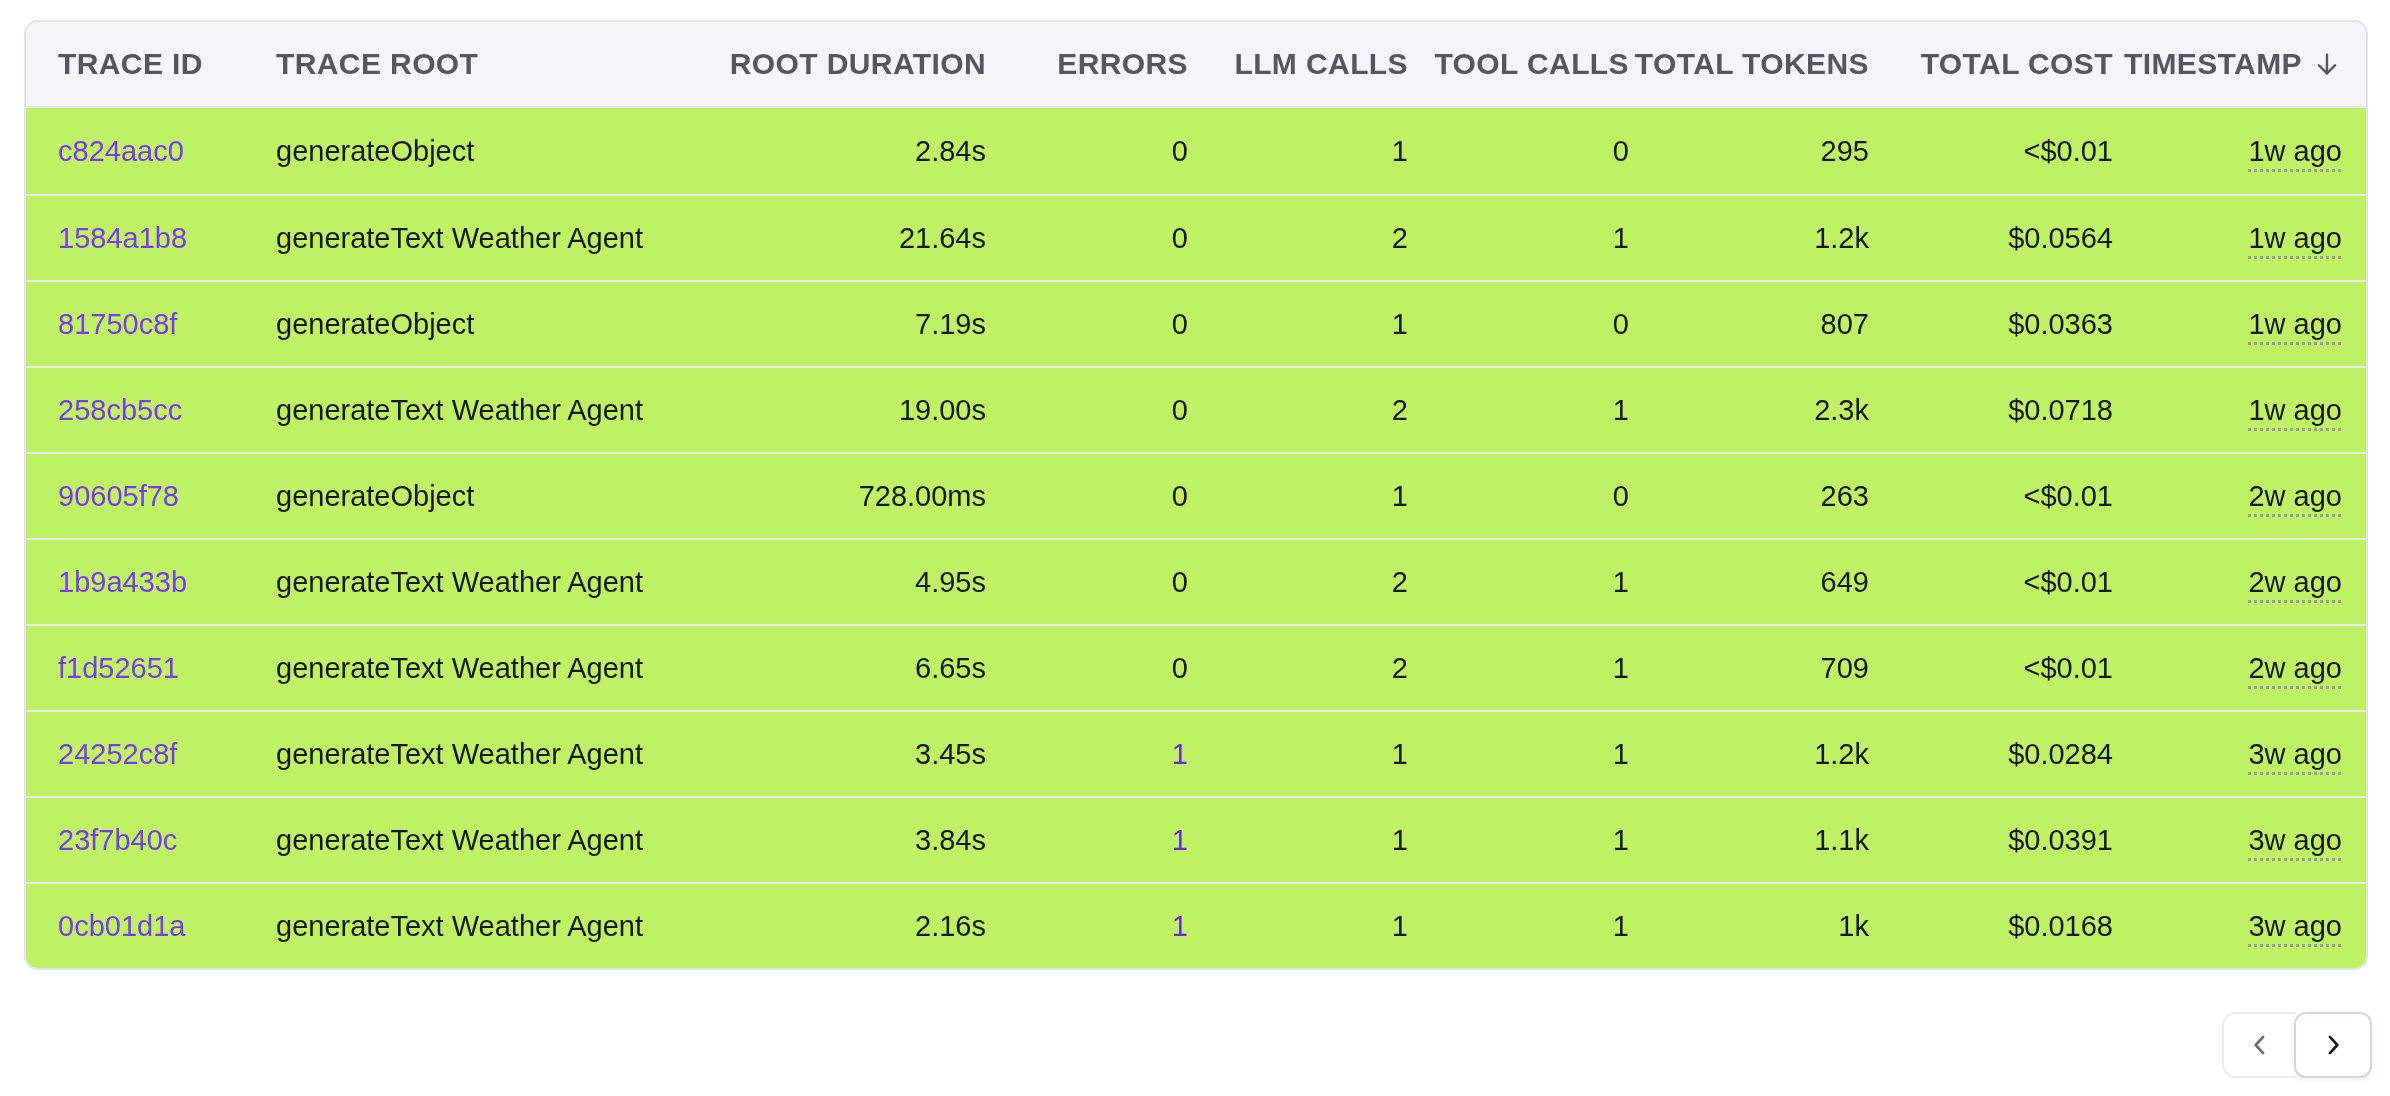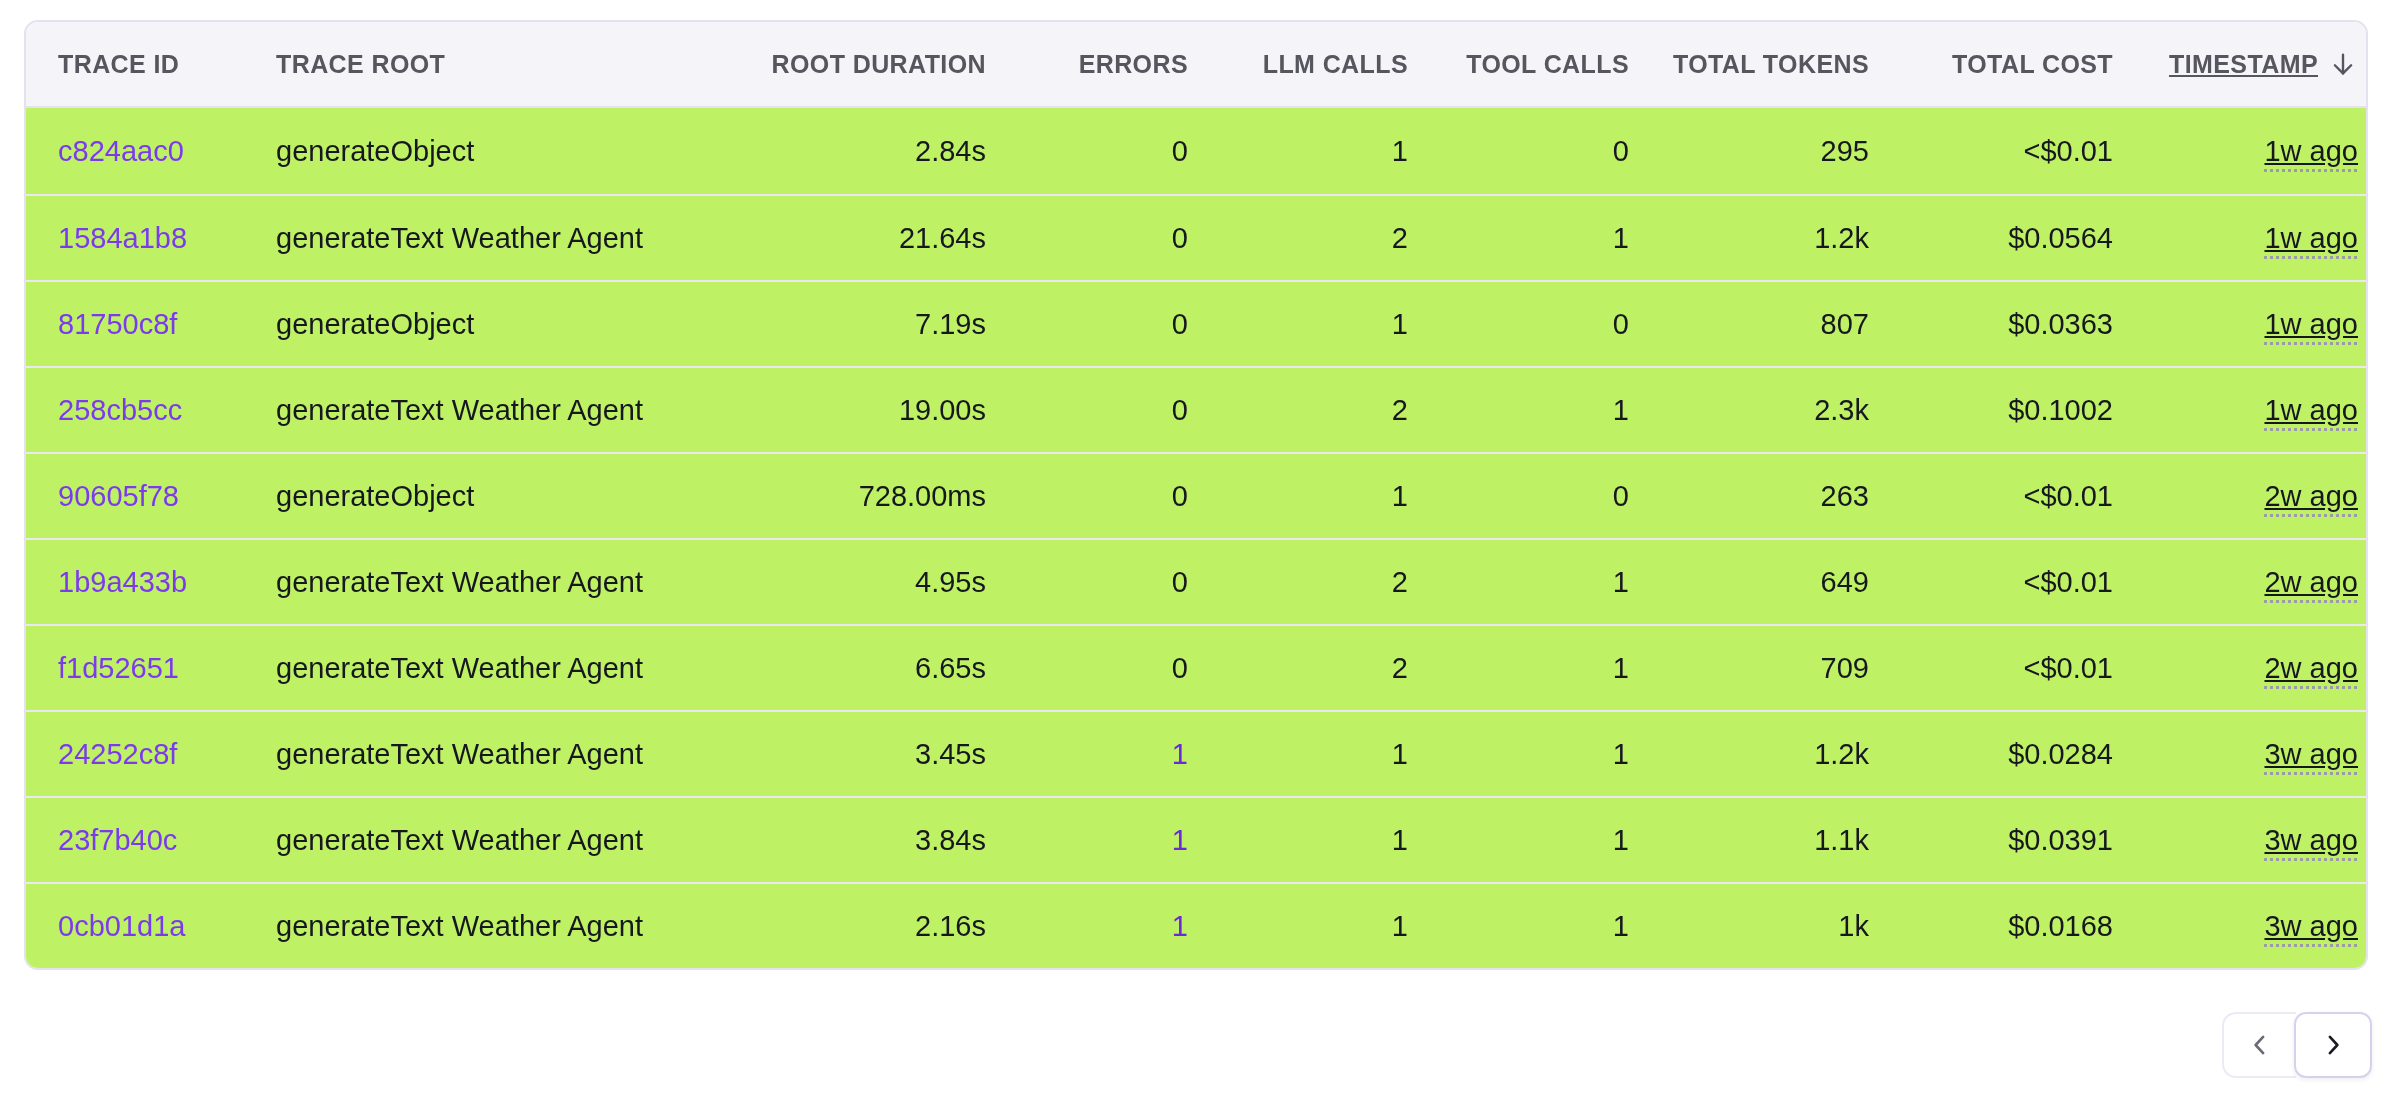--- a/index.html
+++ b/index.html
@@ -24,30 +24,30 @@
   .thead,.tr{
     display:grid;
     grid-template-columns:250px 430px 280px 202px 220px 221px 240px 244px 1fr;
     align-items:center;
   }
   .thead{
     height:86px;background:var(--header-bg);
     border-bottom:2px solid var(--card-border);
   }
   .th{
-    font-size:25px;font-weight:700;letter-spacing:0.4px;
+    font-size:30px;font-weight:700;letter-spacing:0.4px;
     color:var(--header-text);text-transform:uppercase;white-space:nowrap;
     cursor:pointer;
   }
   .tr{height:86px;background:#bef264;cursor:pointer;}
   .tr + .tr{border-top:2px solid var(--row-separator);}
   .td{font-size:29px;color:var(--cell-text);white-space:nowrap;}
   .right{text-align:right;}
   .c1{padding-left:32px;}
-  .c9{padding-right:8px;text-decoration:underline;}
+  .c9{padding-right:24px;}
   .th.c9{display:flex;align-items:center;justify-content:flex-end;gap:10px;}
 
   .trace-link{
     color:var(--accent-link);text-decoration:none;cursor:pointer;
   }
   .error-count{color:var(--error-count);}
   .timestamp{
     text-decoration:underline dotted #9b9ba8;
     text-decoration-thickness:2.5px;
     text-underline-offset:8px;
@@ -134,21 +134,21 @@
     <div class="td right c9"><span class="timestamp">1w ago</span></div>
   </div>
         <div class="tr">
     <div class="td c1"><a class="trace-link">258cb5cc</a></div>
     <div class="td">generateText Weather Agent</div>
     <div class="td right">19.00s</div>
     <div class="td right">0</div>
     <div class="td right">2</div>
     <div class="td right">1</div>
     <div class="td right">2.3k</div>
-    <div class="td right">$0.1002</div>
+    <div class="td right">$0.0718</div>
     <div class="td right c9"><span class="timestamp">1w ago</span></div>
   </div>
         <div class="tr">
     <div class="td c1"><a class="trace-link">90605f78</a></div>
     <div class="td">generateObject</div>
     <div class="td right">728.00ms</div>
     <div class="td right">0</div>
     <div class="td right">1</div>
     <div class="td right">0</div>
     <div class="td right">263</div>

